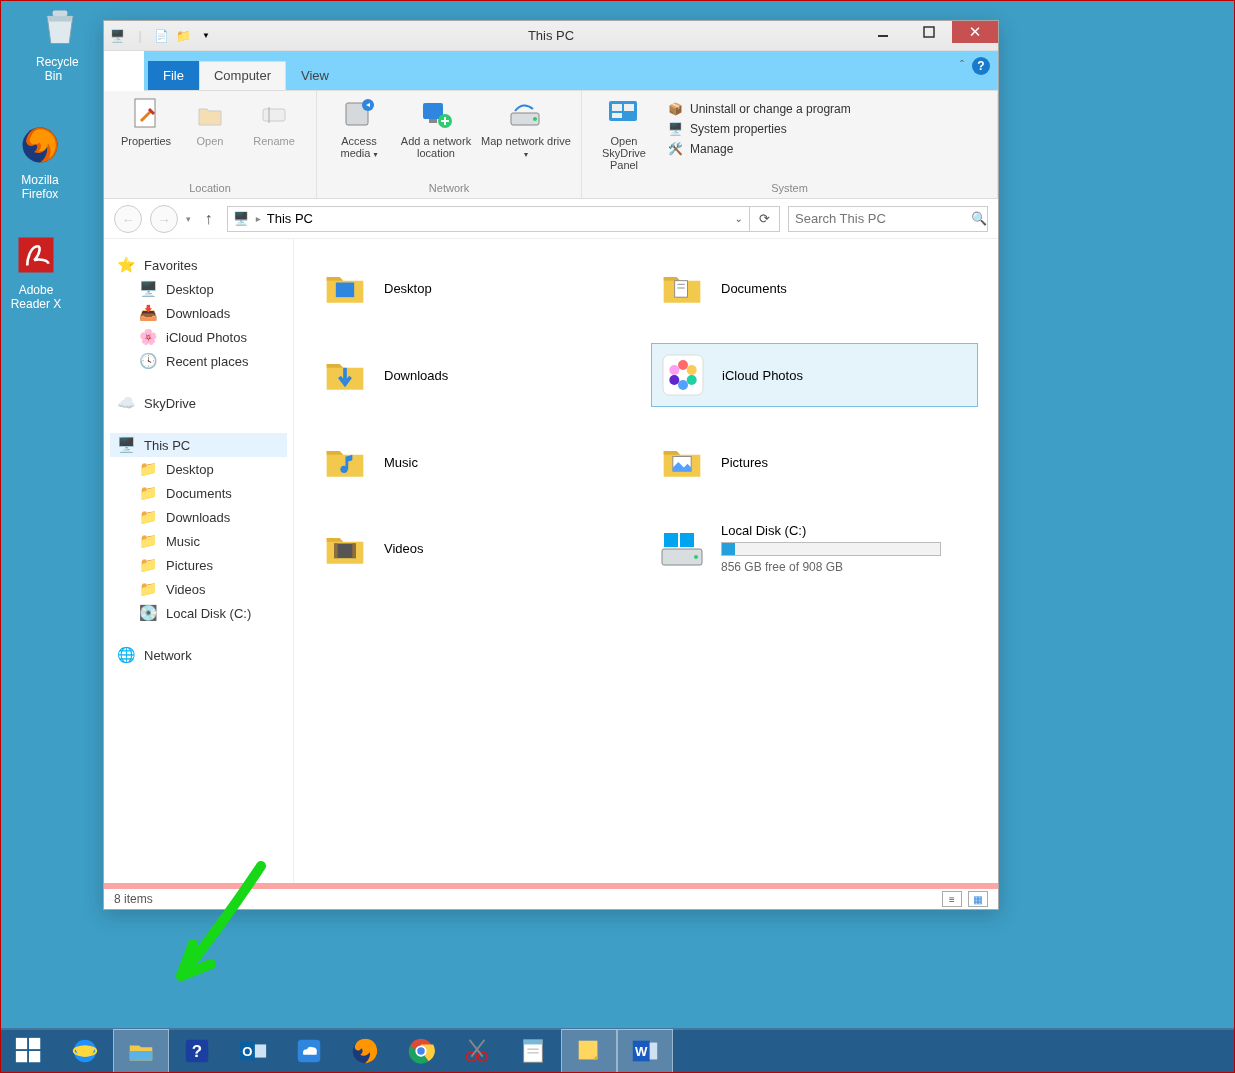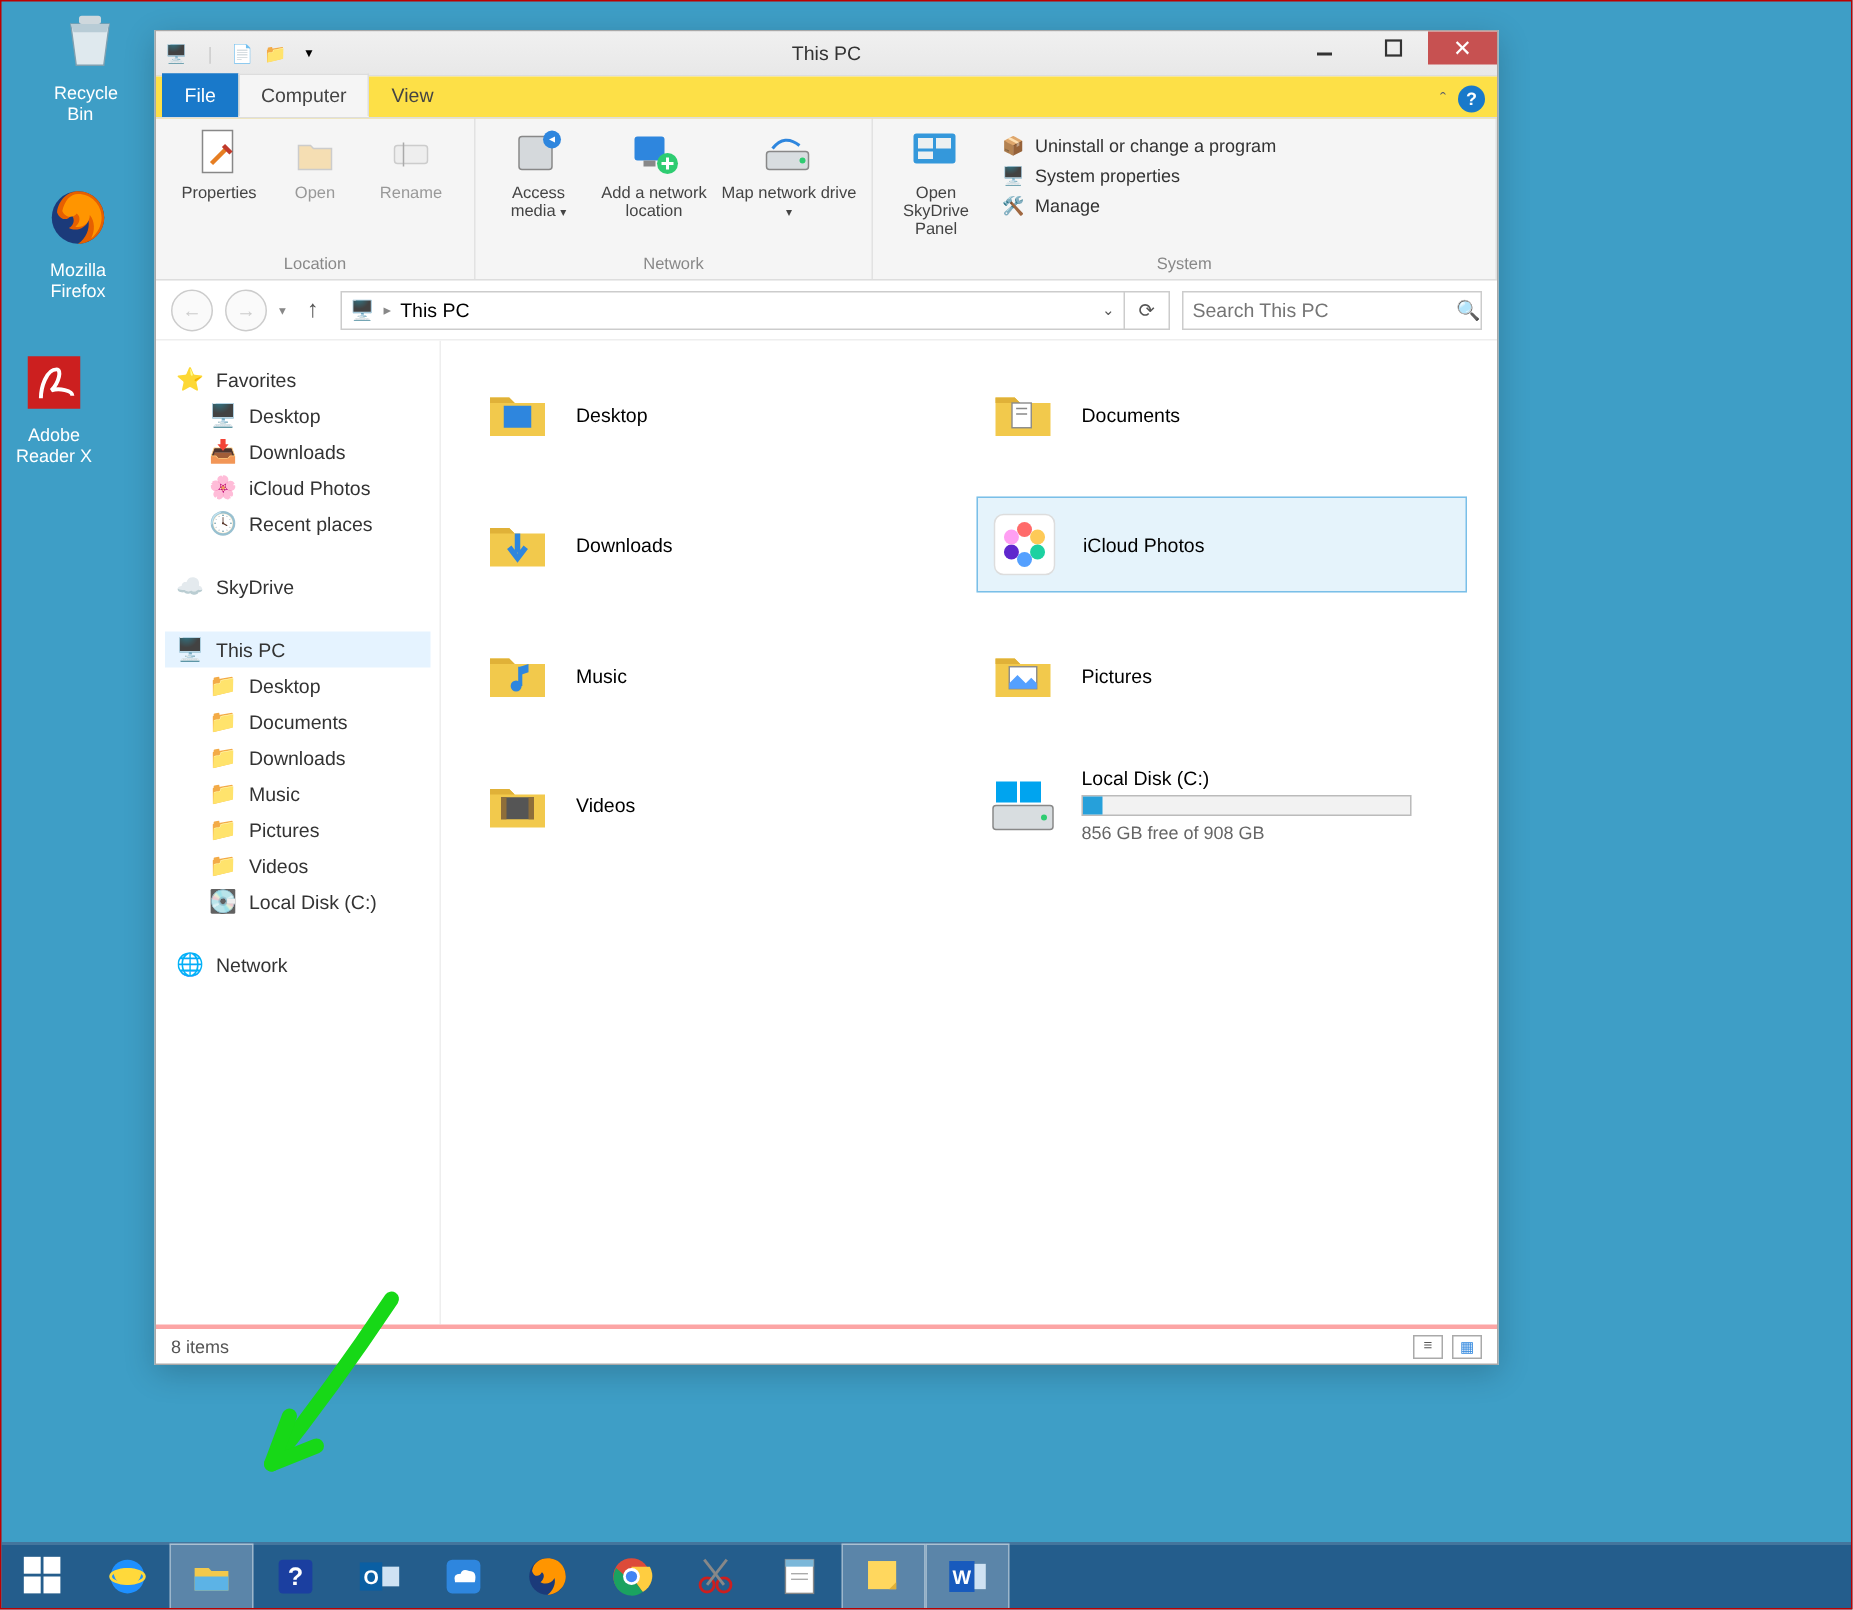--- a/index.html
+++ b/index.html
@@ -15,21 +15,21 @@
   
   .titlebar { height: 30px; background: linear-gradient(#f0f0f0,#e8e8e8); display:flex; align-items:center; position:relative; border-bottom:1px solid #ddd;}
   .qat { display:flex; align-items:center; gap:6px; padding-left:6px;}
   .qat span { width:16px; height:16px; display:flex; align-items:center; justify-content:center; font-size:12px;}
   .title-text { position:absolute; left:50%; transform:translateX(-50%); font-size:13px; color:#333;}
   .win-controls { position:absolute; right:0; top:0; display:flex;}
   .win-btn { width:46px; height:22px; display:flex; align-items:center; justify-content:center; font-size:12px; cursor:pointer;}
   .win-btn.close { background:#c75151; color:#fff; font-size:15px;}
   
   
-  .tabs { height:28px; background:#fde047; display:flex; align-items:flex-end; border-bottom:1px solid #ddd; padding-left:4px; position:relative;}
+  .tabs { height:40px; background:#7dd3fc; display:flex; align-items:flex-end; border-bottom:1px solid #ddd; padding-left:4px; position:relative;margin-left:40px;}
   .tab { padding:6px 14px; font-size:13px; color:#444; cursor:pointer; border:1px solid transparent; }
   .tab.file { background:#1979ca; color:#fff; border-color:#1979ca;}
   .tab.active { background:#f5f5f5; border:1px solid #ddd; border-bottom-color:#f5f5f5;}
   .tabs .help { position:absolute; right:8px; top:6px; display:flex; gap:8px; align-items:center;}
   .help-q { width:18px; height:18px; border-radius:50%; background:#1979ca; color:#fff; display:flex; align-items:center; justify-content:center; font-size:12px; font-weight:bold;}
   
   
   .ribbon { background:#f5f5f5; display:flex; border-bottom:1px solid #ddd; height:108px;}
   .rgroup { border-right:1px solid #e2e2e2; padding:6px 10px 2px; display:flex; flex-direction:column; justify-content:space-between;}
   .ritems { display:flex; gap:0; align-items:flex-start;}
@@ -69,21 +69,21 @@
   .tiles { display:grid; grid-template-columns: 1fr 1fr; column-gap:10px; row-gap:24px;}
   .tile { display:flex; align-items:center; gap:14px; padding:6px; cursor:pointer;}
   .tile.sel { border:1px solid #7abfe8; background:#e5f3fb;}
   .tile .tico { width:50px; height:50px; display:flex; align-items:center; justify-content:center; font-size:42px;}
   .tile .tinfo { display:flex; flex-direction:column; gap:4px; font-size:13px;}
   .diskbar { width:220px; height:14px; border:1px solid #bbb; background:#f2f2f2; position:relative;}
   .diskbar .fill { position:absolute; left:0; top:0; bottom:0; background:#26a0da;}
   .disktext { font-size:12px; color:#666;}
   
   
-  .statusbar { height:26px; border-top:3px solid #fca5a5; display:flex; align-items:center; padding:0 10px; font-size:12px; color:#555; justify-content:space-between;}
+  .statusbar { height:26px; border-top:6px solid #fca5a5; display:flex; align-items:center; padding:0 10px; font-size:12px; color:#555; justify-content:space-between;}
   .viewbtns { display:flex; gap:6px;}
   .viewbtn { width:20px; height:16px; border:1px solid #aaa; display:flex; align-items:center; justify-content:center; font-size:10px; cursor:pointer;}
   
   
   .annot-arrow { position:absolute; left:140px; top:855px; pointer-events:none;}
   
   
   .taskbar { position:absolute; left:0; right:0; bottom:0; height:44px; background:#245d8c; display:flex; align-items:center; padding:0 0 0 0; border-top:2px solid rgba(255,255,255,.15);}
   .tbitem { width:56px; height:44px; display:flex; align-items:center; justify-content:center; cursor:pointer; position:relative;}
   .tbitem.active { background:rgba(255,255,255,.25); border:1px solid rgba(255,255,255,.4);}
@@ -97,21 +97,21 @@
 <div class="desktop-icon" style="left:0; top:2px;padding-left:35px;">
   <div class="ico">
     <svg viewBox="0 0 48 48" width="44" height="44">
         <path d="M10 12 L38 12 L34 42 L14 42 Z" fill="#dfe9ee" stroke="#7fa0b0"></path>
         <path d="M10 12 L38 12 L36 18 L12 18 Z" fill="#b8ccd6"></path>
         <rect x="16" y="6" width="16" height="6" rx="2" fill="#cfd8dd"></rect>
       </svg>
   </div>
   <span>Recycle Bin</span>
 </div>
-<div class="desktop-icon" style="left:16px; top:120px;">
+<div class="desktop-icon" style="left:4px; top:120px;">
   <div class="ico">
     <svg viewBox="0 0 48 48" width="42" height="42">
         <circle cx="24" cy="24" r="20" fill="#1b3a7a"></circle>
         <path d="M24 4 C36 4 44 14 44 24 C44 36 34 44 24 44 C30 40 33 33 32 26 C30 32 23 35 17 32 C21 30 22 25 19 22 C16 27 10 26 8 20 C9 11 16 4 24 4 Z" fill="#e66000"></path>
         <path d="M24 6 C34 6 42 14 42 24 C42 30 39 36 34 40 C37 34 37 27 33 22 C33 28 28 32 22 31 C26 28 26 23 23 21 C20 25 14 24 12 19 C14 11 18 6 24 6 Z" fill="#ff9500"></path>
       </svg>
   </div>
   <span>Mozilla Firefox</span>
 </div>
 <div class="desktop-icon" style="left:0; top:230px;">

